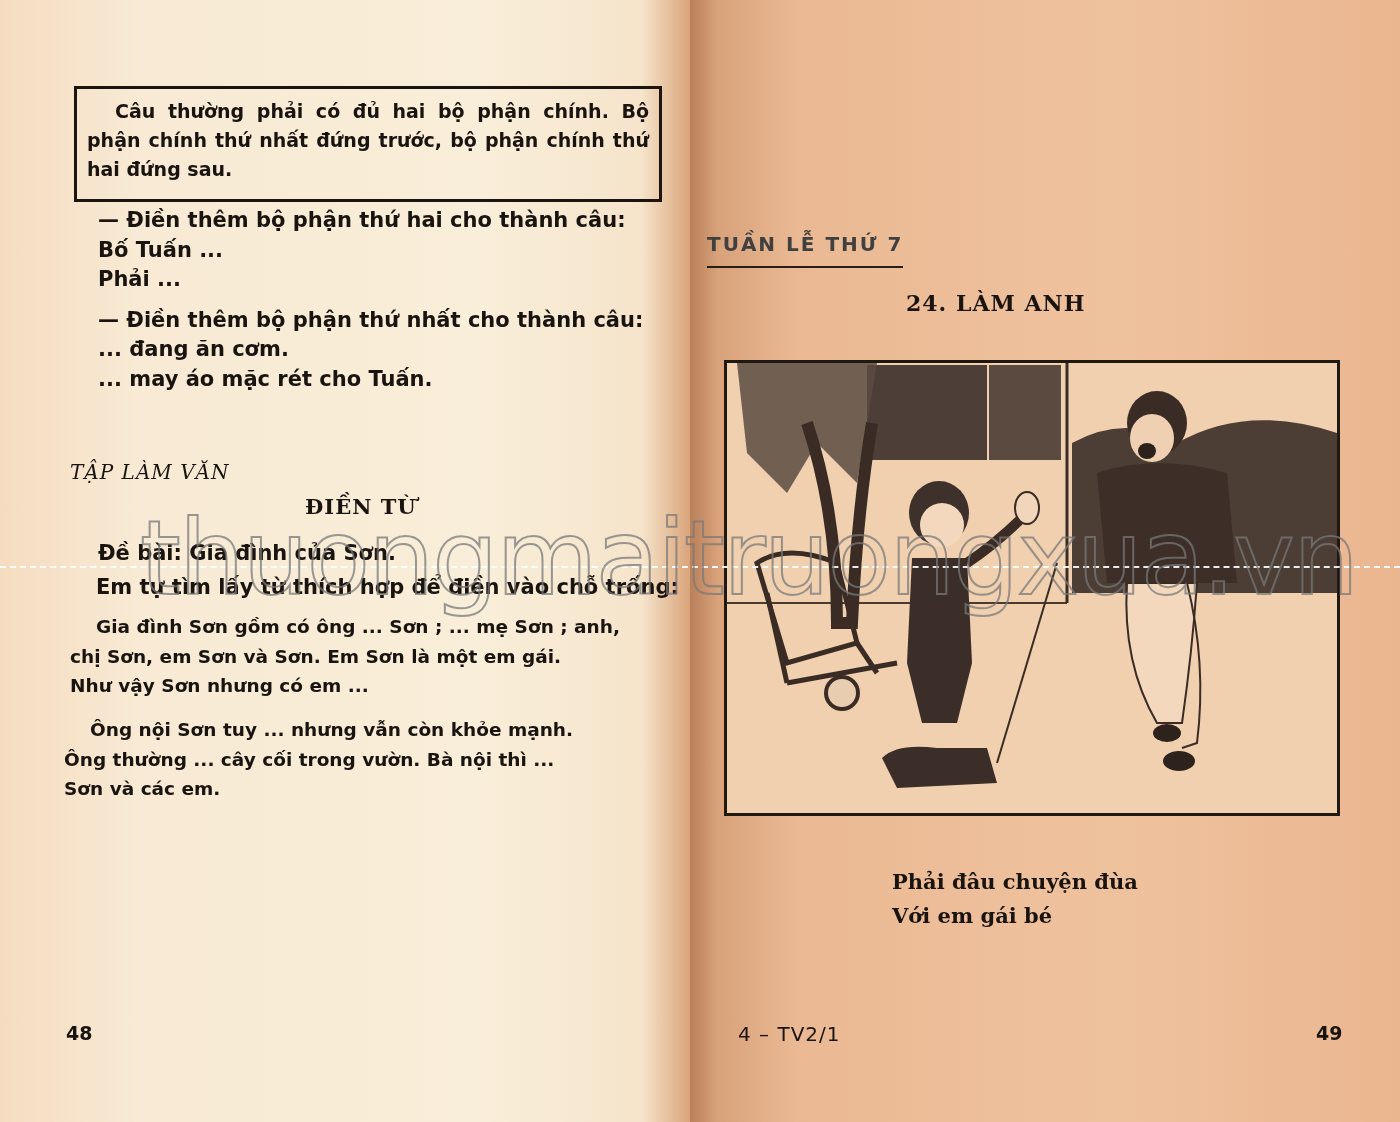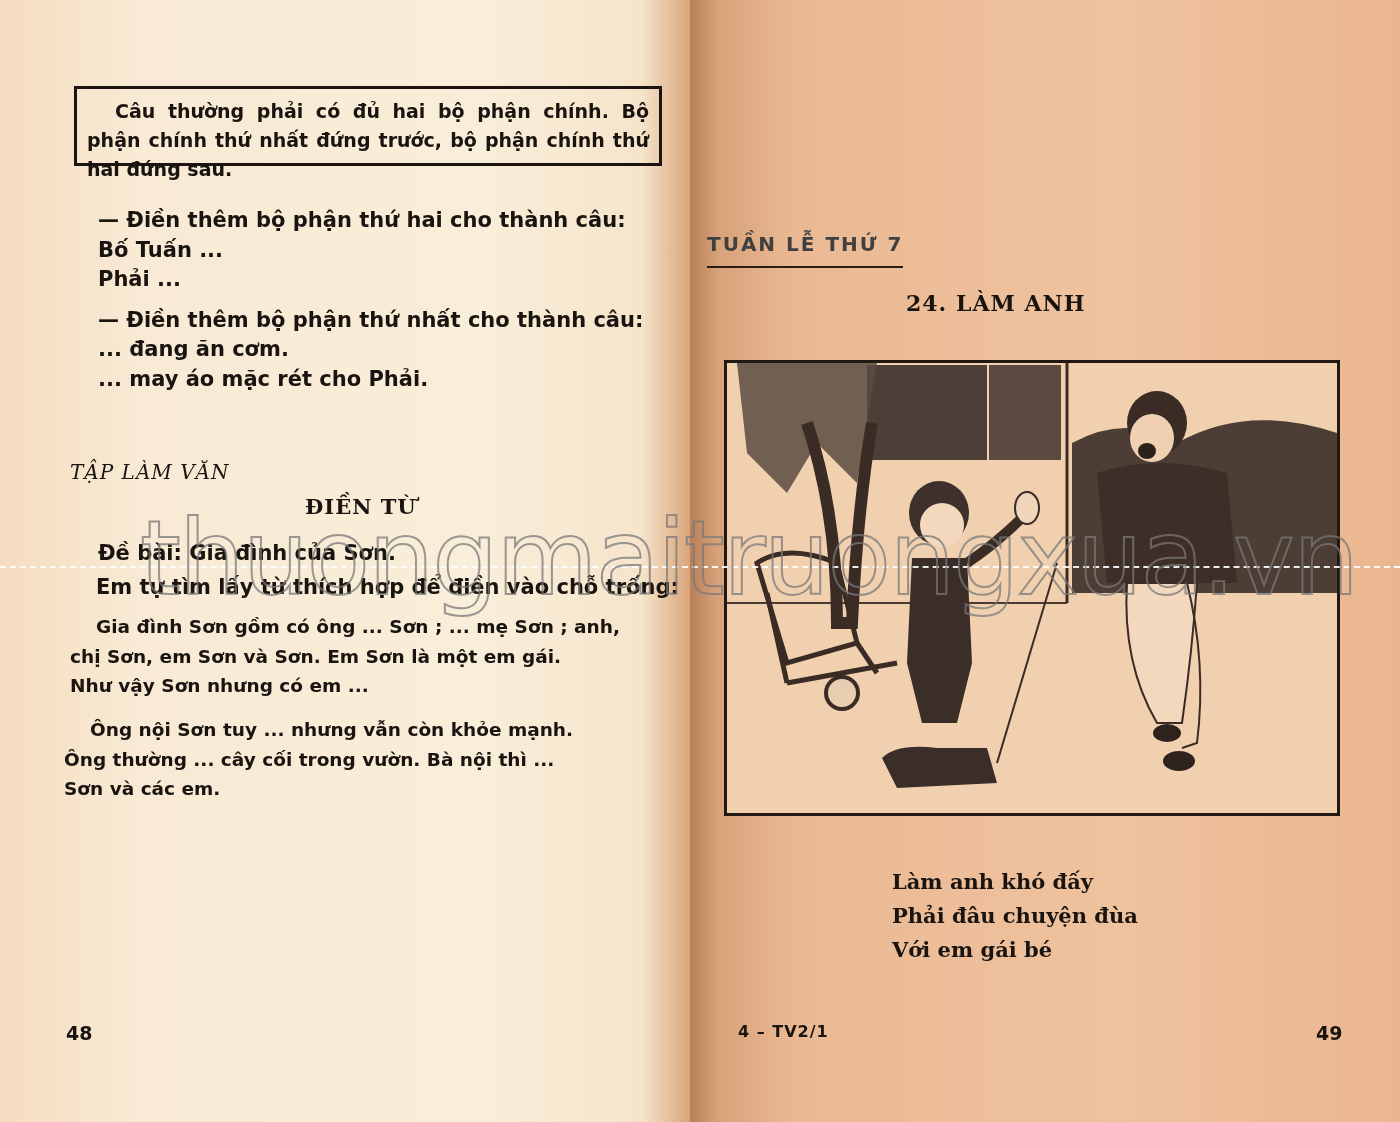--- a/index.html
+++ b/index.html
@@ -11,21 +11,21 @@
   }
   .page-left {
     position:absolute; left:0; top:0; width:690px; height:1122px;
     background: linear-gradient(90deg, #f5dcc0 0%, #f8ead4 20%, #f9eed9 70%, #f6e4cb 93%, #d9a47a 100%);
   }
   .page-right {
     position:absolute; left:690px; top:0; width:710px; height:1122px;
     background: linear-gradient(90deg, #b9805a 0%, #d8a27a 4%, #eab993 15%, #efc29e 60%, #eab690 100%);
   }
   .rule-box {
-    position:absolute; left:74px; top:86px; width:588px; height:80px;
+    position:absolute; left:74px; top:86px; width:588px; height:116px;
     border:3px solid #1c1410; box-sizing:border-box;
     padding:8px 10px 0 10px;
     font-family:"DejaVu Sans", sans-serif; font-weight:bold; font-size:19px;
     line-height:29px; text-align:justify;
   }
   .rule-box span.indent { display:inline-block; width:28px; }
   .txt { position:absolute; font-family:"DejaVu Sans", sans-serif; font-weight:bold; font-size:21px; white-space:nowrap; }
   .txt-light { font-weight:normal; }
   .section-label { position:absolute; left:70px; top:460px; font-family:"DejaVu Serif", serif; font-style:italic; font-size:20px; letter-spacing:1px; }
   .lesson-title { position:absolute; left:305px; top:494px; font-family:"DejaVu Serif", serif; font-weight:bold; font-size:21px; letter-spacing:1px; }
@@ -34,21 +34,21 @@
   .week-title {
     position:absolute; left:707px; top:232px; font-family:"DejaVu Sans", sans-serif; font-weight:bold; font-size:20px;
     letter-spacing:2px; border-bottom:2px solid #2a1d14; padding-bottom:10px; color:#404040;
   }
   .reading-title { position:absolute; left:906px; top:290px; font-family:"DejaVu Serif", serif; font-weight:bold; font-size:22px; letter-spacing:1px; }
   .illustration {
     position:absolute; left:724px; top:360px; width:616px; height:456px;
     border:3px solid #221812; box-sizing:border-box; background:#f2cfae; overflow:hidden;
   }
   .poem { position:absolute; left:892px; top:865px; font-family:"DejaVu Serif", serif; font-weight:bold; font-size:21px; line-height:34px; }
-  .footer-code { position:absolute; left:738px; top:1022px; font-family:"DejaVu Sans", sans-serif; font-weight:bold; font-size:16px; letter-spacing:1px; }
+  .footer-code { position:absolute; left:738px; top:1022px; font-family:"DejaVu Sans", sans-serif; font-weight:normal; font-size:20px; letter-spacing:1px; }
   .watermark {
     position:absolute; left:140px; top:506px; font-family:"DejaVu Sans", sans-serif; font-size:104px; letter-spacing:-2px;
     color:transparent; -webkit-text-stroke:2px rgba(120,120,120,0.75); white-space:nowrap; line-height:1;
   }
   .wm-line { position:absolute; left:0; top:566px; width:1400px; border-top:2px dashed rgba(255,255,255,0.9); }
 </style>
 </head>
 <body>
 
 <div class="page-left"></div>
@@ -57,21 +57,21 @@
 <div class="rule-box">
   <span class="indent"></span><span>Câu thường phải có đủ hai bộ phận chính. Bộ phận chính thứ nhất đứng trước, bộ phận chính thứ hai đứng sau.</span>
 </div>
 
 <div class="txt" style="left:98px; top:208px;">— Điền thêm bộ phận thứ hai cho thành câu:</div>
 <div class="txt" style="left:98px; top:238px;">Bố Tuấn ...</div>
 <div class="txt" style="left:98px; top:267px;">Phải ...</div>
 
 <div class="txt" style="left:98px; top:308px;">— Điền thêm bộ phận thứ nhất cho thành câu:</div>
 <div class="txt" style="left:98px; top:337px;">... đang ăn cơm.</div>
-<div class="txt" style="left:98px; top:367px;">... may áo mặc rét cho Phải.</div>
+<div class="txt" style="left:98px; top:367px;">... may áo mặc rét cho Tuấn.</div>
 
 <div class="section-label">TẬP LÀM VĂN</div>
 <div class="lesson-title">ĐIỀN TỪ</div>
 
 <div class="txt" style="left:98px; top:541px;">Đề bài: Gia đình của Sơn.</div>
 <div class="txt txt-light" style="left:96px; top:575px; font-weight:bold;text-align:center;">Em tự tìm lấy từ thích hợp để điền vào chỗ trống:</div>
 
 <div class="para" style="left:70px; top:612px;">
   <div style="padding-left:26px;">Gia đình Sơn gồm có ông ... Sơn ; ... mẹ Sơn ; anh,</div>
   <div>chị Sơn, em Sơn và Sơn. Em Sơn là một em gái.</div>
@@ -127,21 +127,20 @@
     <ellipse cx="420" cy="88" rx="9" ry="8" fill="#2c211b"></ellipse>
     <path d="M370 110 Q430 90 500 110 L510 220 L380 220 Z" fill="#3d2f28"></path>
     <path d="M400 220 Q395 300 430 360 L455 360 Q465 290 470 220 Z" fill="#f3d8bd" stroke="#3a2c24" stroke-width="2"></path>
     <path d="M460 220 Q480 300 470 380 L455 385" stroke="#3a2c24" stroke-width="2" fill="none"></path>
     <ellipse cx="440" cy="370" rx="14" ry="9" fill="#2d221c"></ellipse>
     <ellipse cx="452" cy="398" rx="16" ry="10" fill="#2d221c"></ellipse>
   </svg>
 </div>
 
 <div class="poem">
-  <div>Làm anh khó đấy</div>
   <div>Phải đâu chuyện đùa</div>
   <div>Với em gái bé</div>
 </div>
 
 <div class="footer-code">4 – TV2/1</div>
 <div class="page-num" style="left:1316px; top:1022px;">49</div>
 
 <div class="wm-line"></div>
 <div class="watermark">thuongmaitruongxua.vn</div>
 

